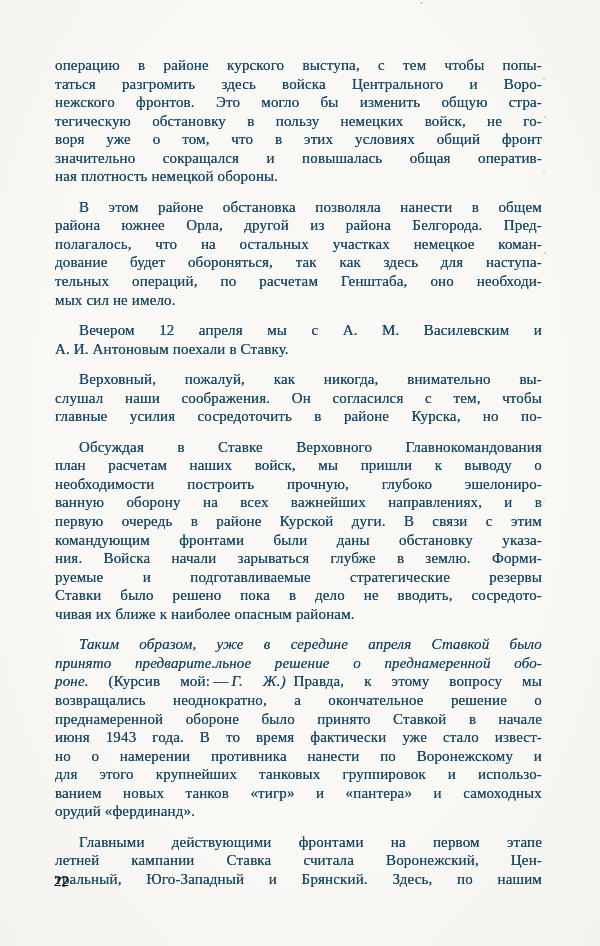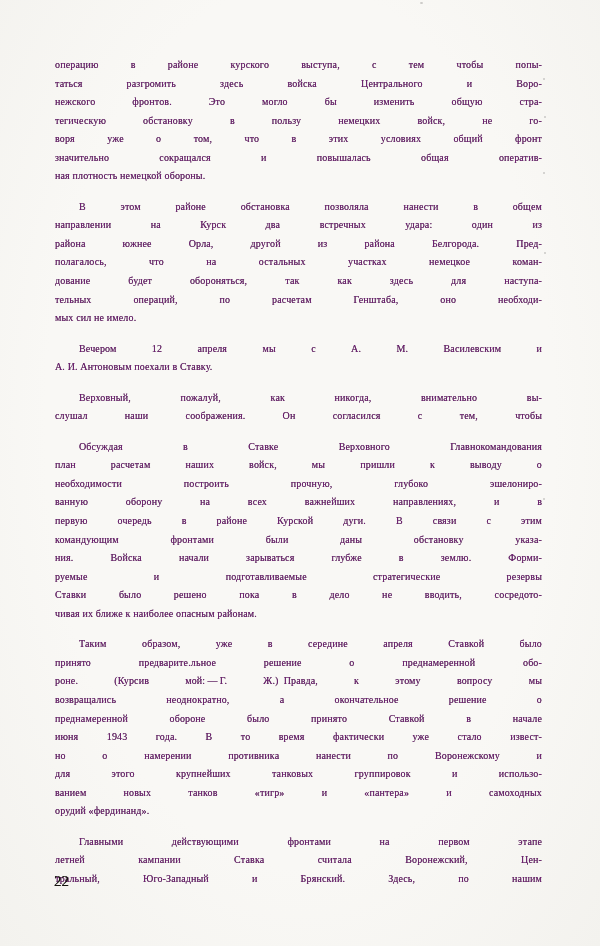--- a/index.html
+++ b/index.html
@@ -13,34 +13,34 @@
     overflow: hidden;
     background: #f7f6f3;
     background-image: radial-gradient(ellipse at 50% 45%, #f9f8f5 60%, #f3f2ee 100%);
   }
   .text-column {
     position: absolute;
     left: 55px;
     top: 56px;
     width: 487px;
     font-family: "Liberation Serif", "DejaVu Serif", serif;
-    font-size: 10px;
+    font-size: 15px;
     line-height: 18.55px;
-    color: #701a75;
+    color: #0c4a6e;
     letter-spacing: 0.15px;
     text-shadow: 0 0 0.45px rgba(21, 18, 15, 0.72);
   }
   .line { min-height: 18.55px; }
   .line.just {
     text-align: justify;
     text-align-last: justify;
     text-justify: inter-word;
   }
   .line.indent { text-indent: 24px; margin-top: 12px; }
-  .it { }
+  .it { font-style: italic; }
   .page-number {
     position: absolute;
     left: 54px;
     top: 872px;
     font-family: "Liberation Serif", "DejaVu Serif", serif;
     font-size: 15px;
     line-height: 18px;
     color: #15120f;
     text-shadow: 0 0 0.4px rgba(21, 18, 15, 0.7);
   }
@@ -64,30 +64,30 @@
 <div class="book-page">
   <div class="text-column">
       <div class="line just"><span>операцию в районе курского выступа, с тем чтобы попы-</span></div>
       <div class="line just"><span>таться разгромить здесь войска Центрального и Воро-</span></div>
       <div class="line just"><span>нежского фронтов. Это могло бы изменить общую стра-</span></div>
       <div class="line just"><span>тегическую обстановку в пользу немецких войск, не го-</span></div>
       <div class="line just"><span>воря уже о том, что в этих условиях общий фронт</span></div>
       <div class="line just"><span>значительно сокращался и повышалась общая оператив-</span></div>
       <div class="line"><span>ная плотность немецкой обороны.</span></div>
       <div class="line just indent"><span>В этом районе обстановка позволяла нанести в общем</span></div>
-      <div class="line just"><span>направлении на Курск два встречных удара: один из</span></div>
       <div class="line just"><span>района южнее Орла, другой из района Белгорода. Пред-</span></div>
       <div class="line just"><span>полагалось, что на остальных участках немецкое коман-</span></div>
       <div class="line just"><span>дование будет обороняться, так как здесь для наступа-</span></div>
       <div class="line just"><span>тельных операций, по расчетам Генштаба, оно необходи-</span></div>
       <div class="line"><span>мых сил не имело.</span></div>
       <div class="line just indent"><span>Вечером 12 апреля мы с А. М. Василевским и</span></div>
       <div class="line"><span>А. И. Антоновым поехали в Ставку.</span></div>
       <div class="line just indent"><span>Верховный, пожалуй, как никогда, внимательно вы-</span></div>
       <div class="line just"><span>слушал наши соображения. Он согласился с тем, чтобы</span></div>
+      <div class="line just"><span>главные усилия сосредоточить в районе Курска, но по-</span></div>
       <div class="line just indent"><span>Обсуждая в Ставке Верховного Главнокомандования</span></div>
       <div class="line just"><span>план расчетам наших войск, мы пришли к выводу о</span></div>
       <div class="line just"><span>необходимости построить прочную, глубоко эшелониро-</span></div>
       <div class="line just"><span>ванную оборону на всех важнейших направлениях, и в</span></div>
       <div class="line just"><span>первую очередь в районе Курской дуги. В связи с этим</span></div>
       <div class="line just"><span>командующим фронтами были даны обстановку указа-</span></div>
       <div class="line just"><span>ния. Войска начали зарываться глубже в землю. Форми-</span></div>
       <div class="line just"><span>руемые и подготавливаемые стратегические резервы</span></div>
       <div class="line just"><span>Ставки было решено пока в дело не вводить, сосредото-</span></div>
       <div class="line"><span>чивая их ближе к наиболее опасным районам.</span></div>

